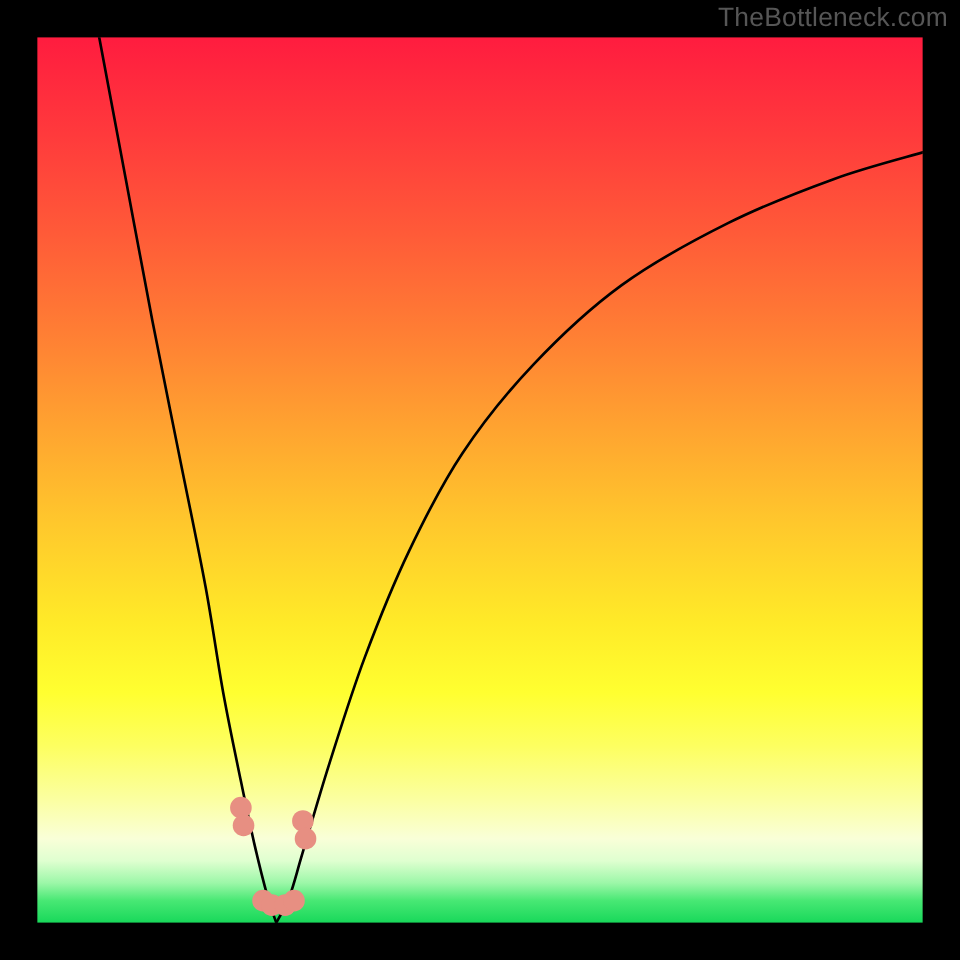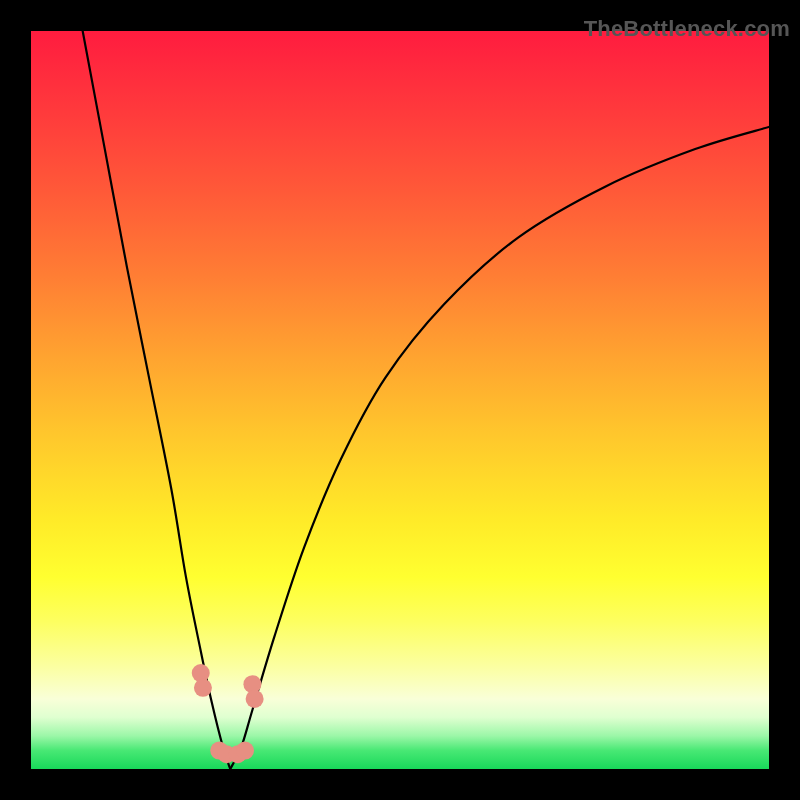--- a/index.html
+++ b/index.html
@@ -12,25 +12,25 @@
     font-family: Arial, Helvetica, sans-serif;
   }
   .frame {
     position: relative;
     width: 800px;
     height: 800px;
     background: #000;
   }
   .watermark {
     position: absolute;
-    top: 16px;
+    top: 2px;
     right: 10px;
     color: #565656;
     font-size: 22px;
-    font-weight: 700;
+    font-weight: 400;
     letter-spacing: 0.2px;
     z-index: 10;
   }
   .plot {
     position: absolute;
     left: 31px;
     top: 31px;
     width: 738px;
     height: 738px;
   }

